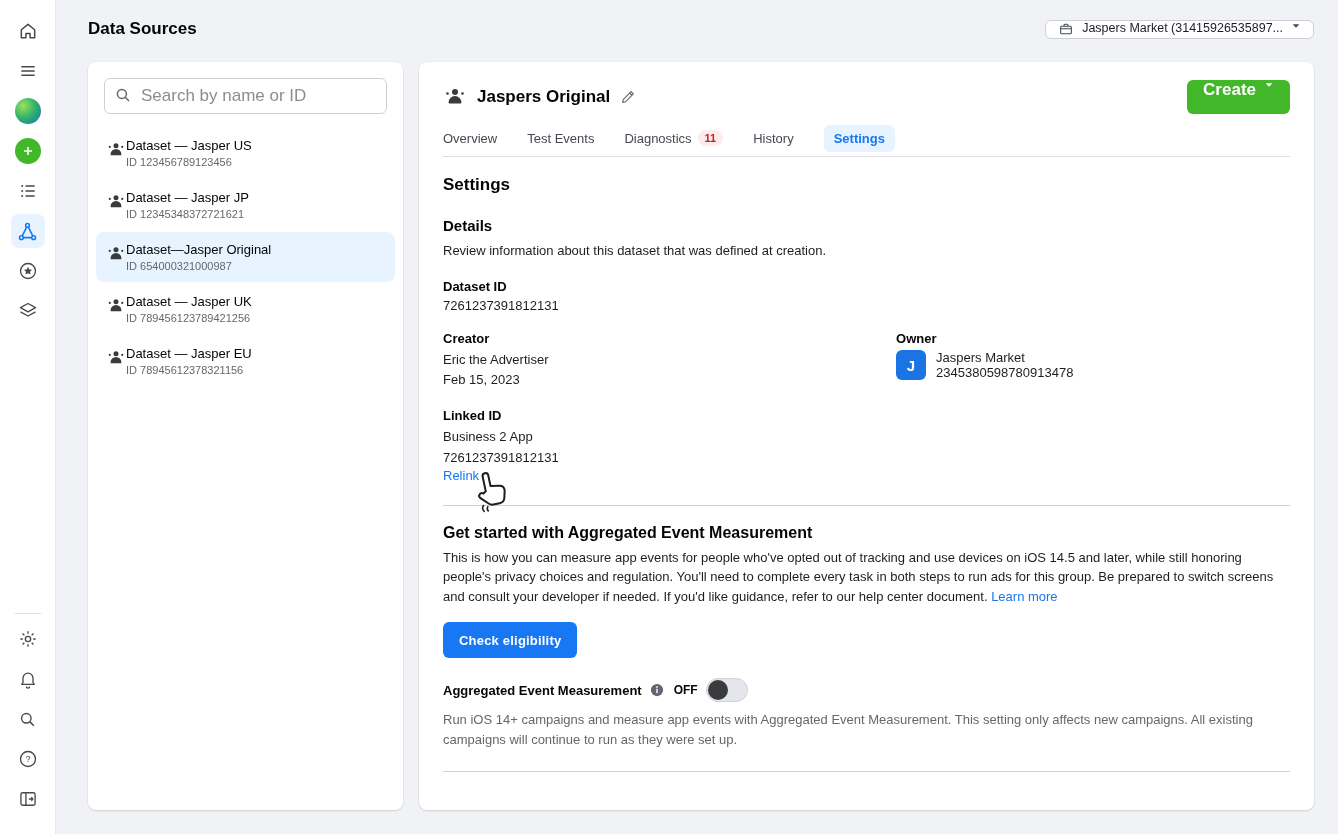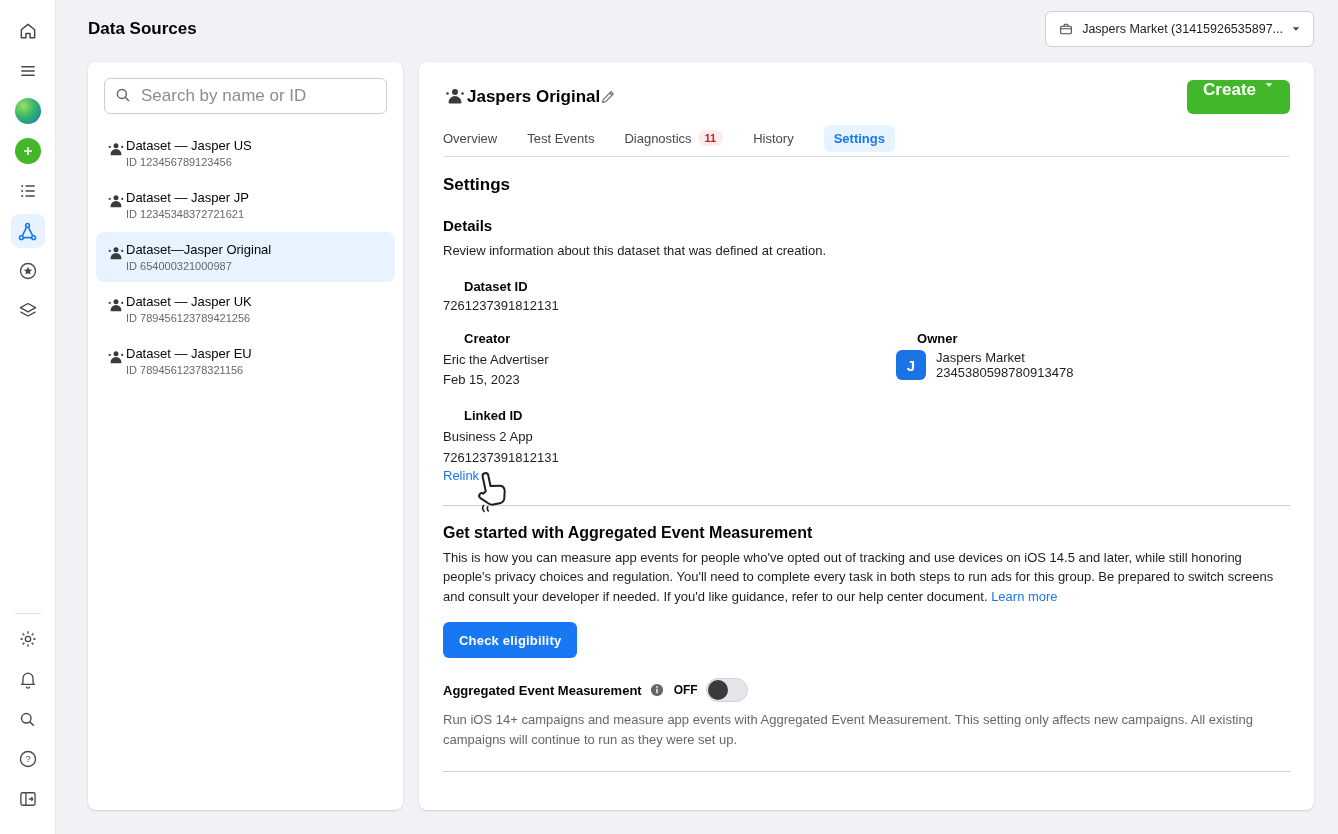--- a/index.html
+++ b/index.html
@@ -41,21 +41,21 @@
   .content { flex: 1; display: flex; flex-direction: column; min-width: 0; }
   .topbar {
     height: 58px; display: flex; align-items: center;
     padding: 0 24px 0 32px;
     gap: 20px;
   }
   .page-title { font-size: 17px; font-weight: bold; color: #050505; }
   .biz-selector {
     margin-left: auto;
     background: #fff; border: 1px solid #ccd0d5; border-radius: 6px;
-    height: 36px; padding: 0 12px; display: flex; align-items: center; gap: 8px;
+    height: 19px; padding: 0 12px; display: flex; align-items: flex-start; gap: 8px;
     font-size: 12.5px; color: #1c1e21; cursor: pointer; max-width: 300px;
   }
   .biz-selector .chev { color: #44494f; display: flex; }
   .cards {
     flex: 1; display: flex; gap: 16px;
     padding: 4px 24px 24px 32px; min-height: 0;
   }
   .card {
     background: #fff; border-radius: 8px;
     box-shadow: 0 1px 2px rgba(0,0,0,.12), 0 0 0 1px rgba(0,0,0,.02);
@@ -73,21 +73,21 @@
   .ds-item {
     display: flex; align-items: flex-start;
     margin: 2px 8px; padding: 10px 10px; border-radius: 8px; cursor: pointer;
   }
   .ds-item.selected { background: #e7f3ff; }
   .ds-item .ds-icon { color: #3a3b3c; flex: 0 0 auto; margin-top: 1px; }
   .ds-name { font-size: 13px; color: #050505; }
   .ds-id { font-size: 11px; color: #65676b; margin-top: 3px; }
   
   .panel-main { flex: 1; min-width: 0; padding: 18px 24px 16px; overflow: hidden; position: relative; }
-  .entity-row { display: flex; align-items: center; }
+  .entity-row { display: flex; align-items: center; gap: 10px; }
   .entity-icon { color: #3a3b3c; }
   .entity-title { font-size: 17px; font-weight: bold; color: #050505; }
   .edit-pencil { color: #606770; cursor: pointer; display: flex; }
   .create-btn {
     margin-left: auto; background: #42b72a; color: #fff; font-weight: bold;
     border: none; border-radius: 6px; height: 34px; padding: 0 16px;
     font-size: 17px; font-family: inherit; display: flex; align-items: flex-start; gap: 8px; cursor: pointer;
   }
   .tabs {
     display: flex; align-items: center; gap: 30px;
@@ -97,21 +97,21 @@
   .tab.active {
     color: #1877f2; background: #e7f3ff; border-radius: 6px;
     padding: 6px 10px; margin: -6px 0; font-weight: bold;
   }
   .badge {
     background: #fdeceb; color: #c5221f; font-size: 11px; font-weight: bold;
     border-radius: 10px; padding: 2px 7px;
   }
   .section-title { font-size: 17px; font-weight: bold; color: #050505; margin: 18px 0 22px; }
   .sub-title { font-size: 15px; font-weight: bold; color: #050505; margin-bottom: 7px; }
-  .field-label { font-weight: bold; font-size: 13px; color: #050505; margin-bottom: 4px; margin-left: 21px; }
+  .field-label { font-weight: bold; font-size: 13px; color: #050505; margin-bottom: 4px; }
   .field-block { margin-top: 18px; }
   .two-col { display: grid; grid-template-columns: 1.15fr 1fr; }
   .line { line-height: 1.55; }
   .owner-row { display: flex; gap: 10px; align-items: center; margin-top: 2px; }
   .avatar {
     width: 30px; height: 30px; border-radius: 6px; background: #1b74e4;
     color: #fff; font-weight: bold; font-size: 15px;
     display: flex; align-items: center; justify-content: center; flex: 0 0 auto;
   }
   .link { color: #1877f2; text-decoration: none; cursor: pointer; }

